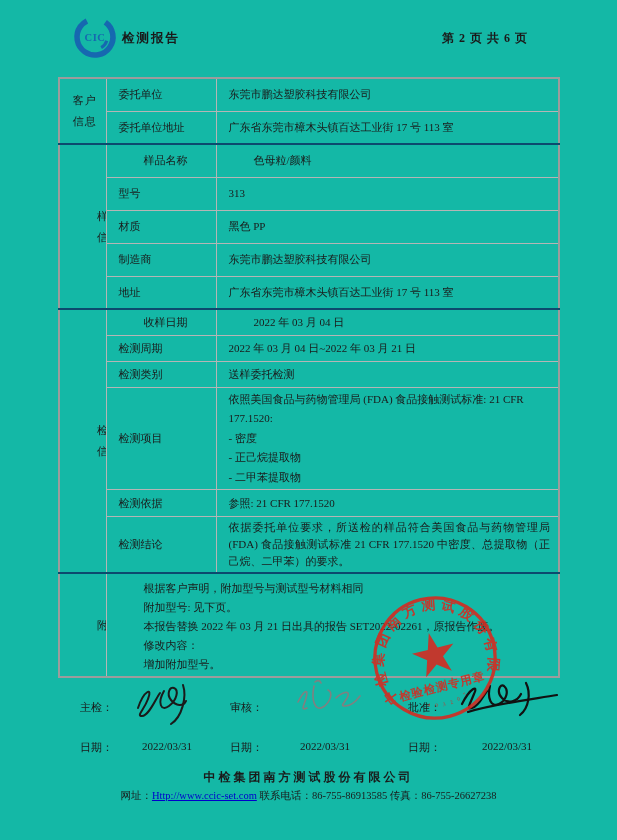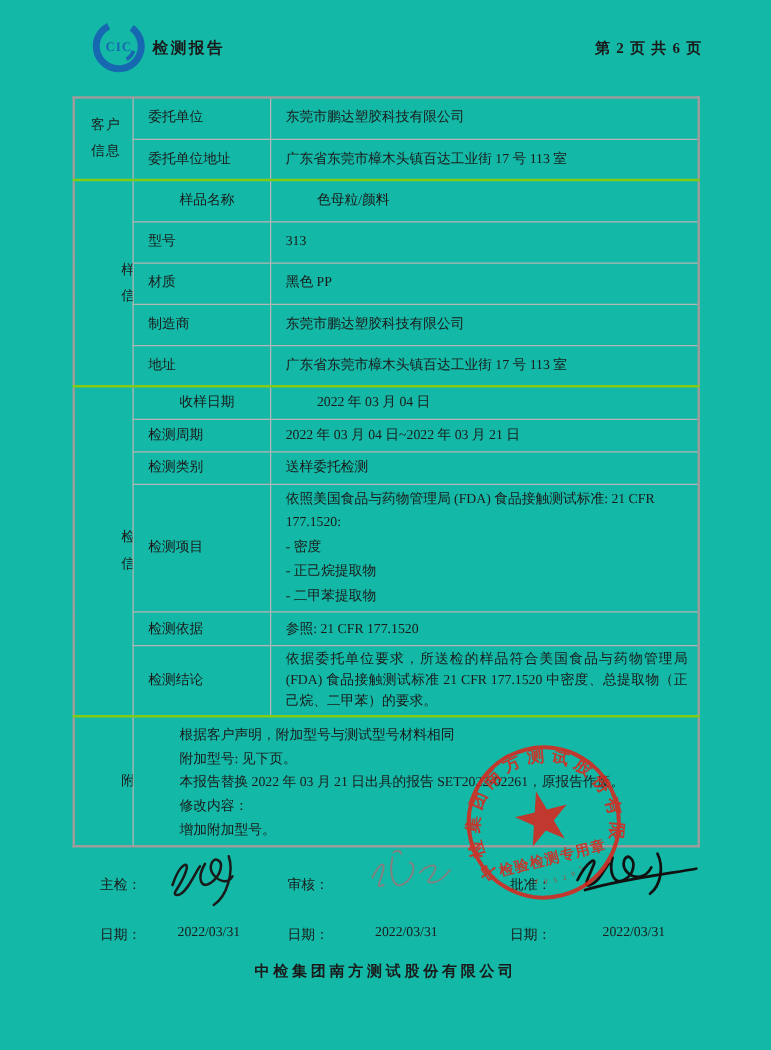--- a/index.html
+++ b/index.html
@@ -4,32 +4,32 @@
 <style>
   html,body{margin:0;padding:0;background:#ffffff;}
   .page{
     position:relative;width:617px;height:840px;background:#14b8a6;overflow:hidden;
     font-family:"Liberation Serif","DejaVu Serif",serif;color:#1a1a1a;
   }
   
   .hdr-logo{position:absolute;left:64px;top:12px;width:62px;height:50px;}
   .hdr-title{position:absolute;left:122px;top:30px;font-size:12.5px;font-weight:bold;letter-spacing:2px;}
   .hdr-no{position:absolute;left:228px;top:30px;font-size:12px;font-weight:bold;}
-  .hdr-page{position:absolute;left:442px;top:30px;font-size:12px;font-weight:bold;letter-spacing:1px;margin-left:34px;}
+  .hdr-page{position:absolute;left:442px;top:30px;font-size:12px;font-weight:bold;letter-spacing:1px;}
   
   table.report{
     position:absolute;left:58px;top:77px;width:500px;
     border-collapse:collapse;table-layout:fixed;
     border:2px solid #9c9c9c;
   }
   table.report td{
     border:1px solid #b5b5b5;font-size:11px;vertical-align:middle;
     padding:2px 8px 2px 12px;line-height:17px;overflow:hidden;
   }
-  tr.sec-top > td{border-top:2px solid #84cc16;padding-left:37px;}
+  tr.sec-top > td{border-top:2px solid #0c4a6e;padding-left:37px;}
   td.sec{
     text-align:center;padding:2px 4px;
   }
   td.sec span{display:inline-block;width:2.2em;line-height:21px;letter-spacing:1px;}
   td.val{padding-left:13px;}
   .h33{height:33px}.h26{height:26px}.h87{height:87px}.h27{height:27px}.h48{height:48px}.h92{height:92px}
   .multi p{margin:0;line-height:19.5px;}
   .note-lines p{margin:0;line-height:19px;}
   td.concl{line-height:16.5px;text-align:justify;border-radius:22px;}
   
@@ -196,15 +196,16 @@
       <text x="100" y="150" text-anchor="middle" font-size="17.5" fill="#d9281e" letter-spacing="1.5" font-family="Liberation Serif, DejaVu Serif, serif" font-weight="bold">检验检测专用章</text>
       <path id="serialArc" d="M 66,166 A 76,76 0 0 0 134,166" fill="none"></path>
       <text font-size="8" fill="#d9281e" letter-spacing="3">
         <textPath href="#serialArc" startOffset="8%">4 0 3 2 0 7</textPath>
       </text>
     </g>
   </svg>
 
   <div class="footer">
     <p class="f-company">中检集团南方测试股份有限公司</p>
+    <p class="f-line"><span>网址：</span><a class="f-link">Http://www.ccic-set.com</a><span> 联系电话：86-755-86913585 传真：86-755-26627238</span></p>
   </div>
 
 </div>
 
 </body></html>

